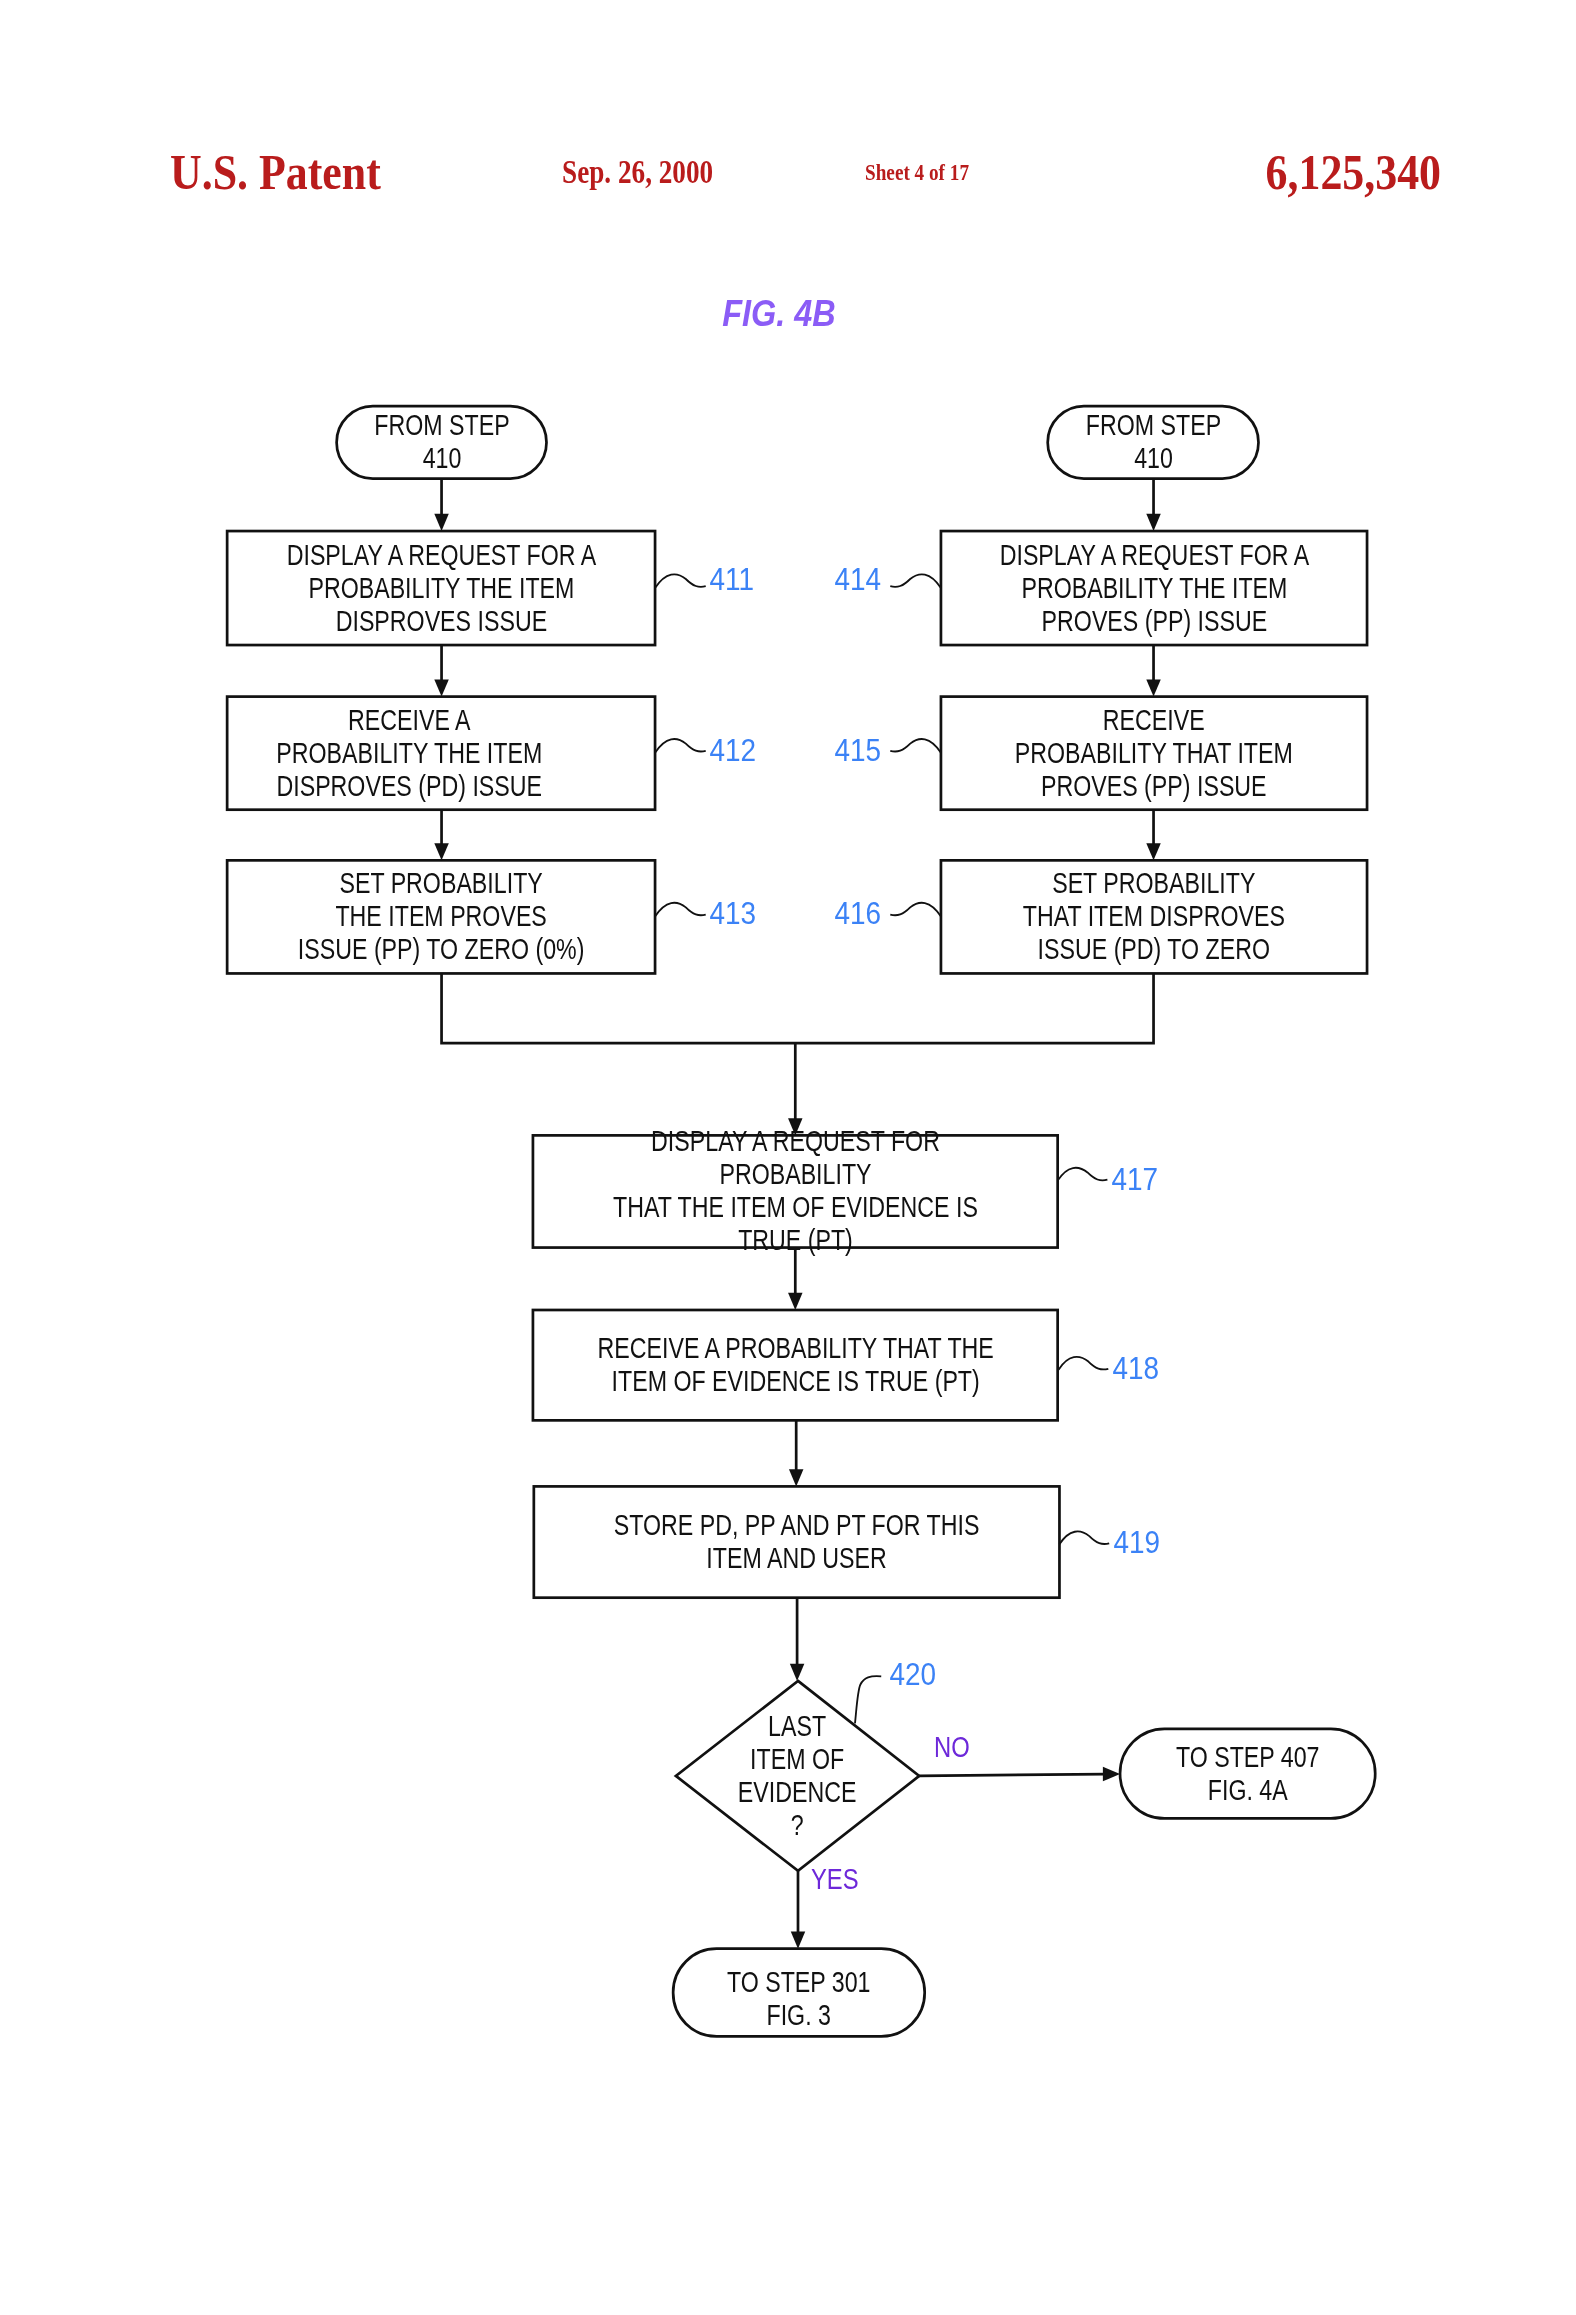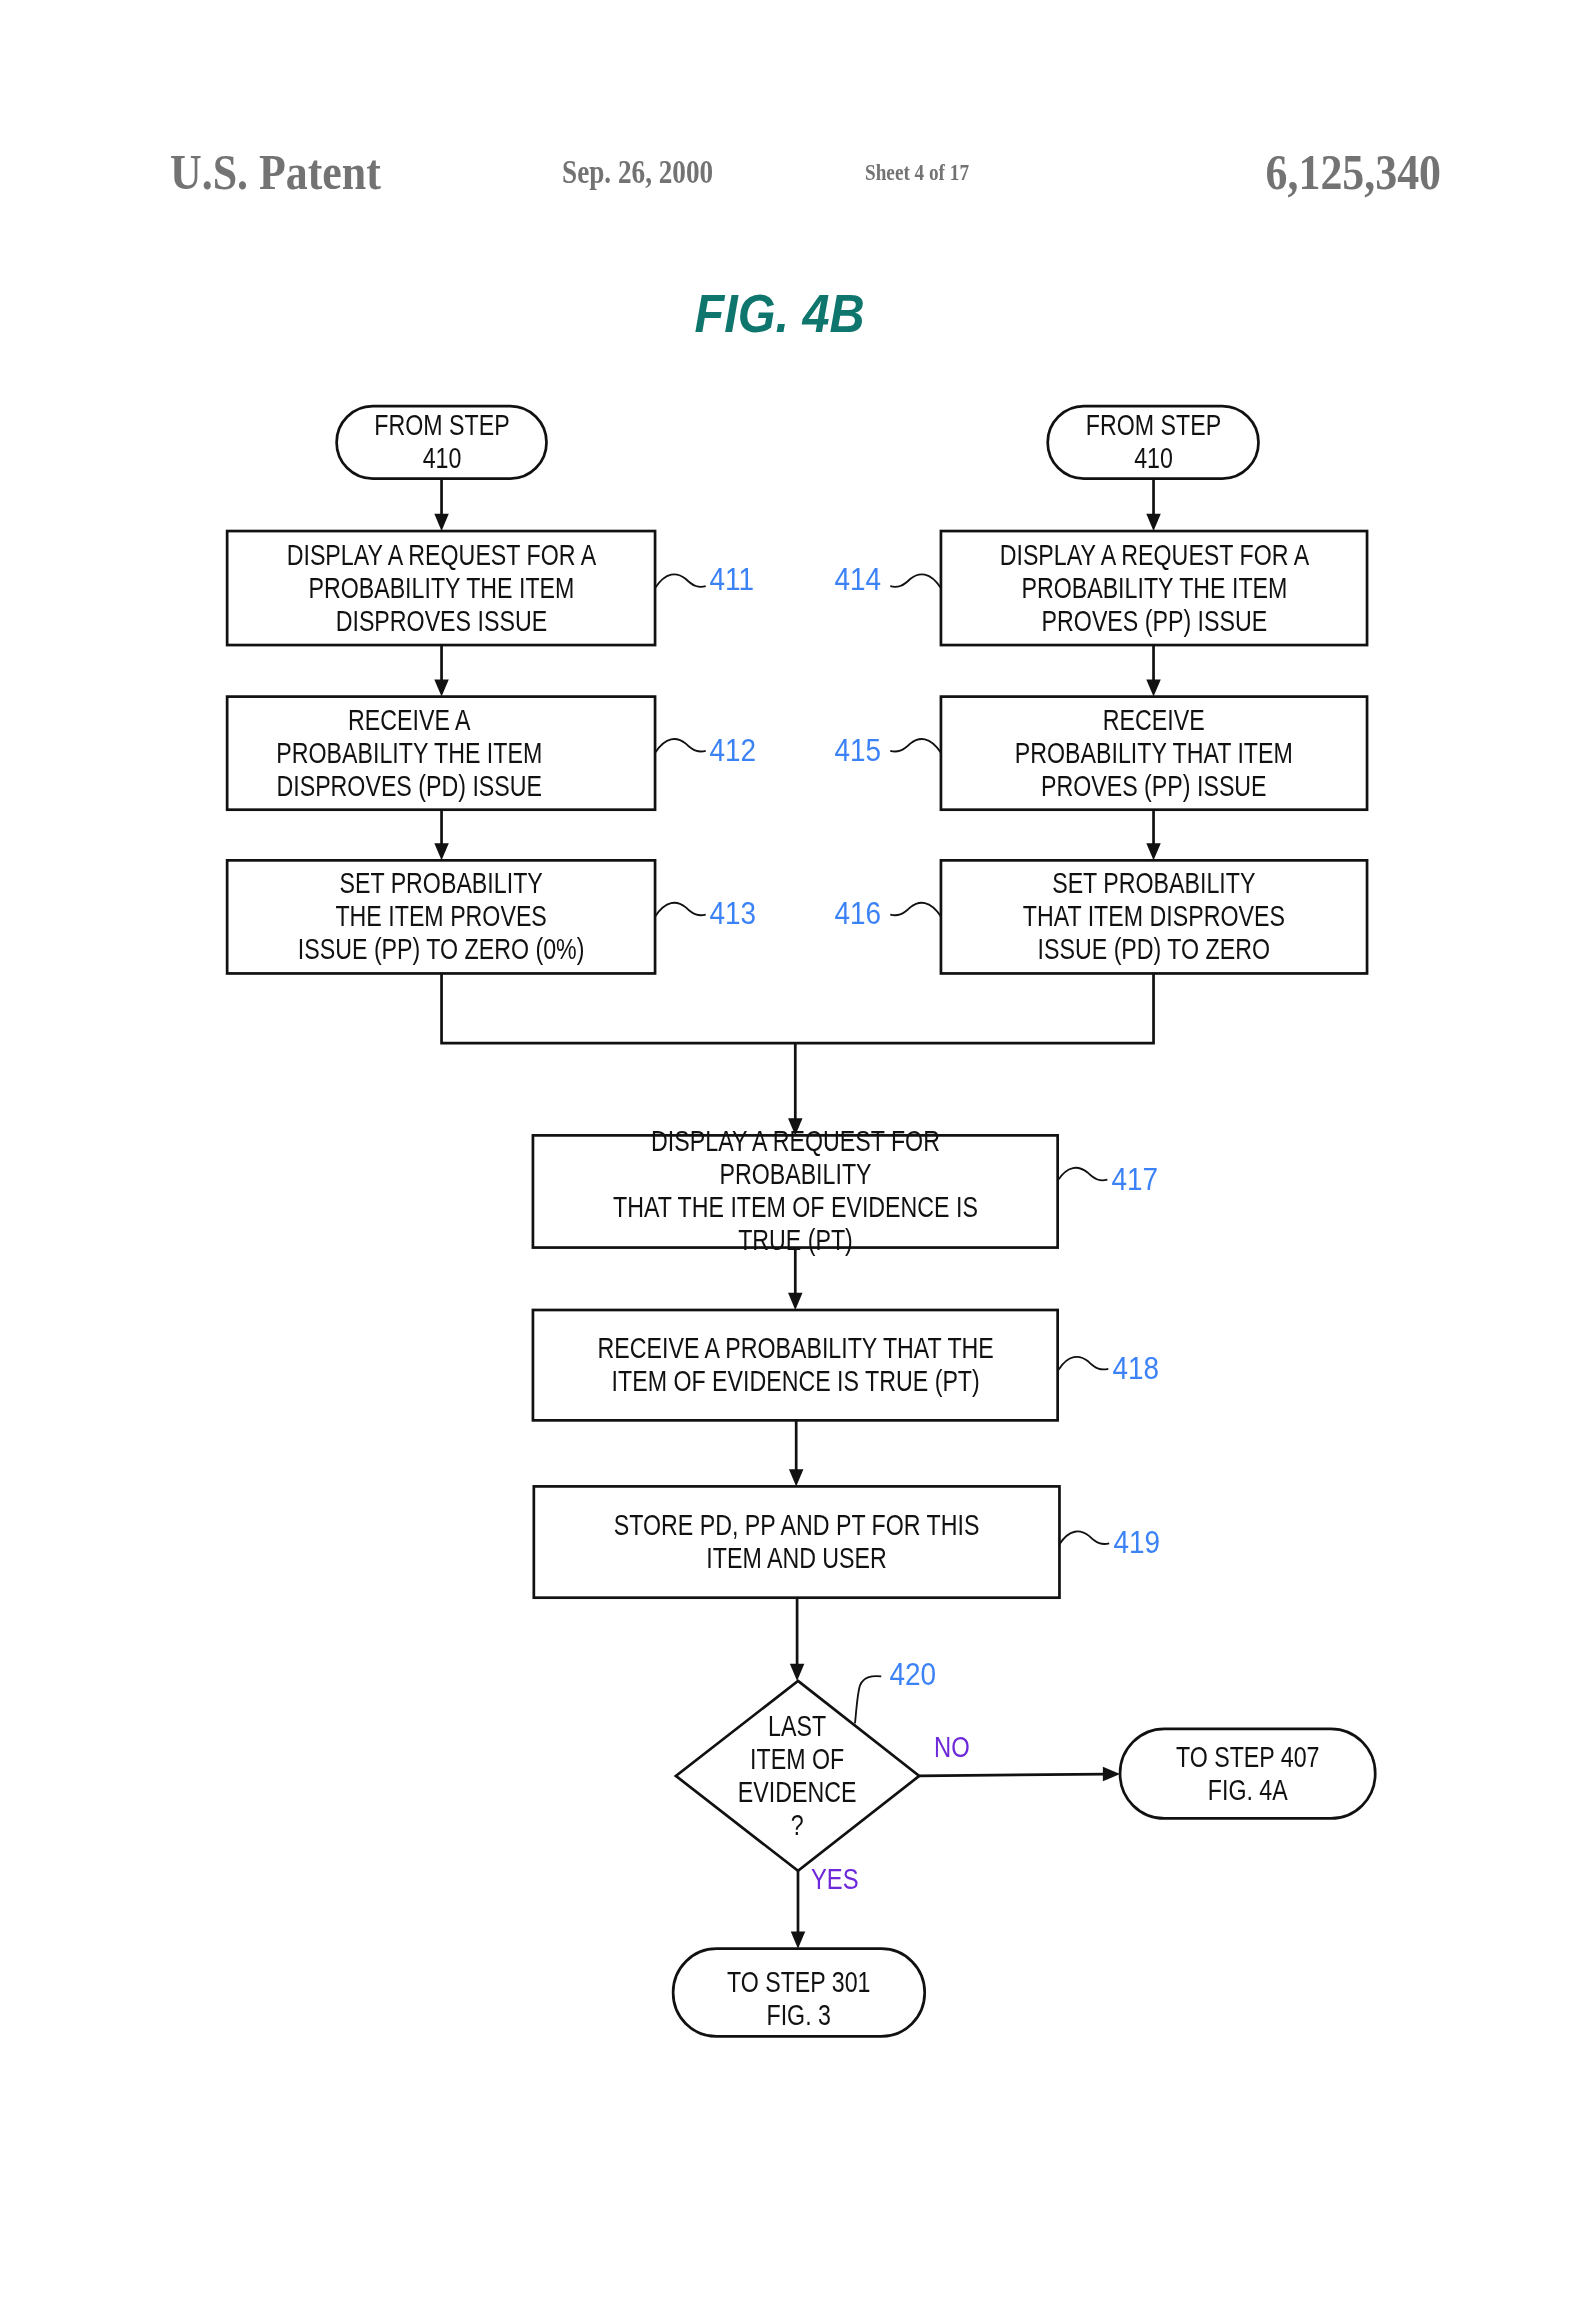--- a/index.html
+++ b/index.html
@@ -1,33 +1,33 @@
 <!DOCTYPE html>
 <html style="font-size:14.5px"><head>
 <meta charset="utf-8">
 <style>
   html, body { margin: 0; padding: 0; background: #ffffff; }
   body { width: 1577px; height: 2316px; position: relative; overflow: hidden; }
   .page { position: absolute; left: 0; top: 0; width: 1577px; height: 2316px; background: #fff; }
 
-  .hdr { position: absolute; top: 145px; height: 54px; line-height: 54px; color: #737373;
+  .hdr { position: absolute; top: 145px; height: 54px; line-height: 54px; color: #b91c1c;
          font-family: "Liberation Serif", "DejaVu Serif", serif; font-weight: bold; white-space: nowrap; }
   .hdr span { display: inline-block; transform-origin: left center; }
   .hdr-title { left: 170px; font-size: 51px; }
   .hdr-title span { transform: scaleX(0.86); }
   .hdr-date { left: 562px; font-size: 34px; }
   .hdr-date span { transform: scaleX(0.80); }
   .hdr-sheet { left: 865px; font-size: 24px; }
   .hdr-sheet span { transform: scaleX(0.80); }
   .hdr-num { right: 136px; font-size: 51px; text-align: right; }
   .hdr-num span { transform: scaleX(0.86); transform-origin: right center; }
 
   .fig-title { position: absolute; left: 0; width: 1577px; top: 282px; text-align: center;
                font-family: "Liberation Sans", "DejaVu Sans", sans-serif; font-weight: bold; font-style: italic;
-               font-size: 54px; color: #0f766e; line-height: 63px; }
+               font-size: 36px; color: #8b5cf6; line-height: 63px; }
   .fig-title span { display: inline-block; transform: scaleX(0.9); margin-left: -18px; }
 
   svg.diagram { position: absolute; left: 0; top: 0; width: 1577px; height: 2316px; }
   svg .shape { fill: #fff; stroke: #111; stroke-width: 3; }
   svg .line { fill: none; stroke: #111; stroke-width: 3; }
   svg .leader { fill: none; stroke: #111; stroke-width: 2; }
   svg .head { fill: #111; stroke: none; }
 
   .node-text { position: absolute; display: flex; align-items: center; justify-content: center;
                text-align: center; font-family: "Liberation Sans", "DejaVu Sans", sans-serif;

